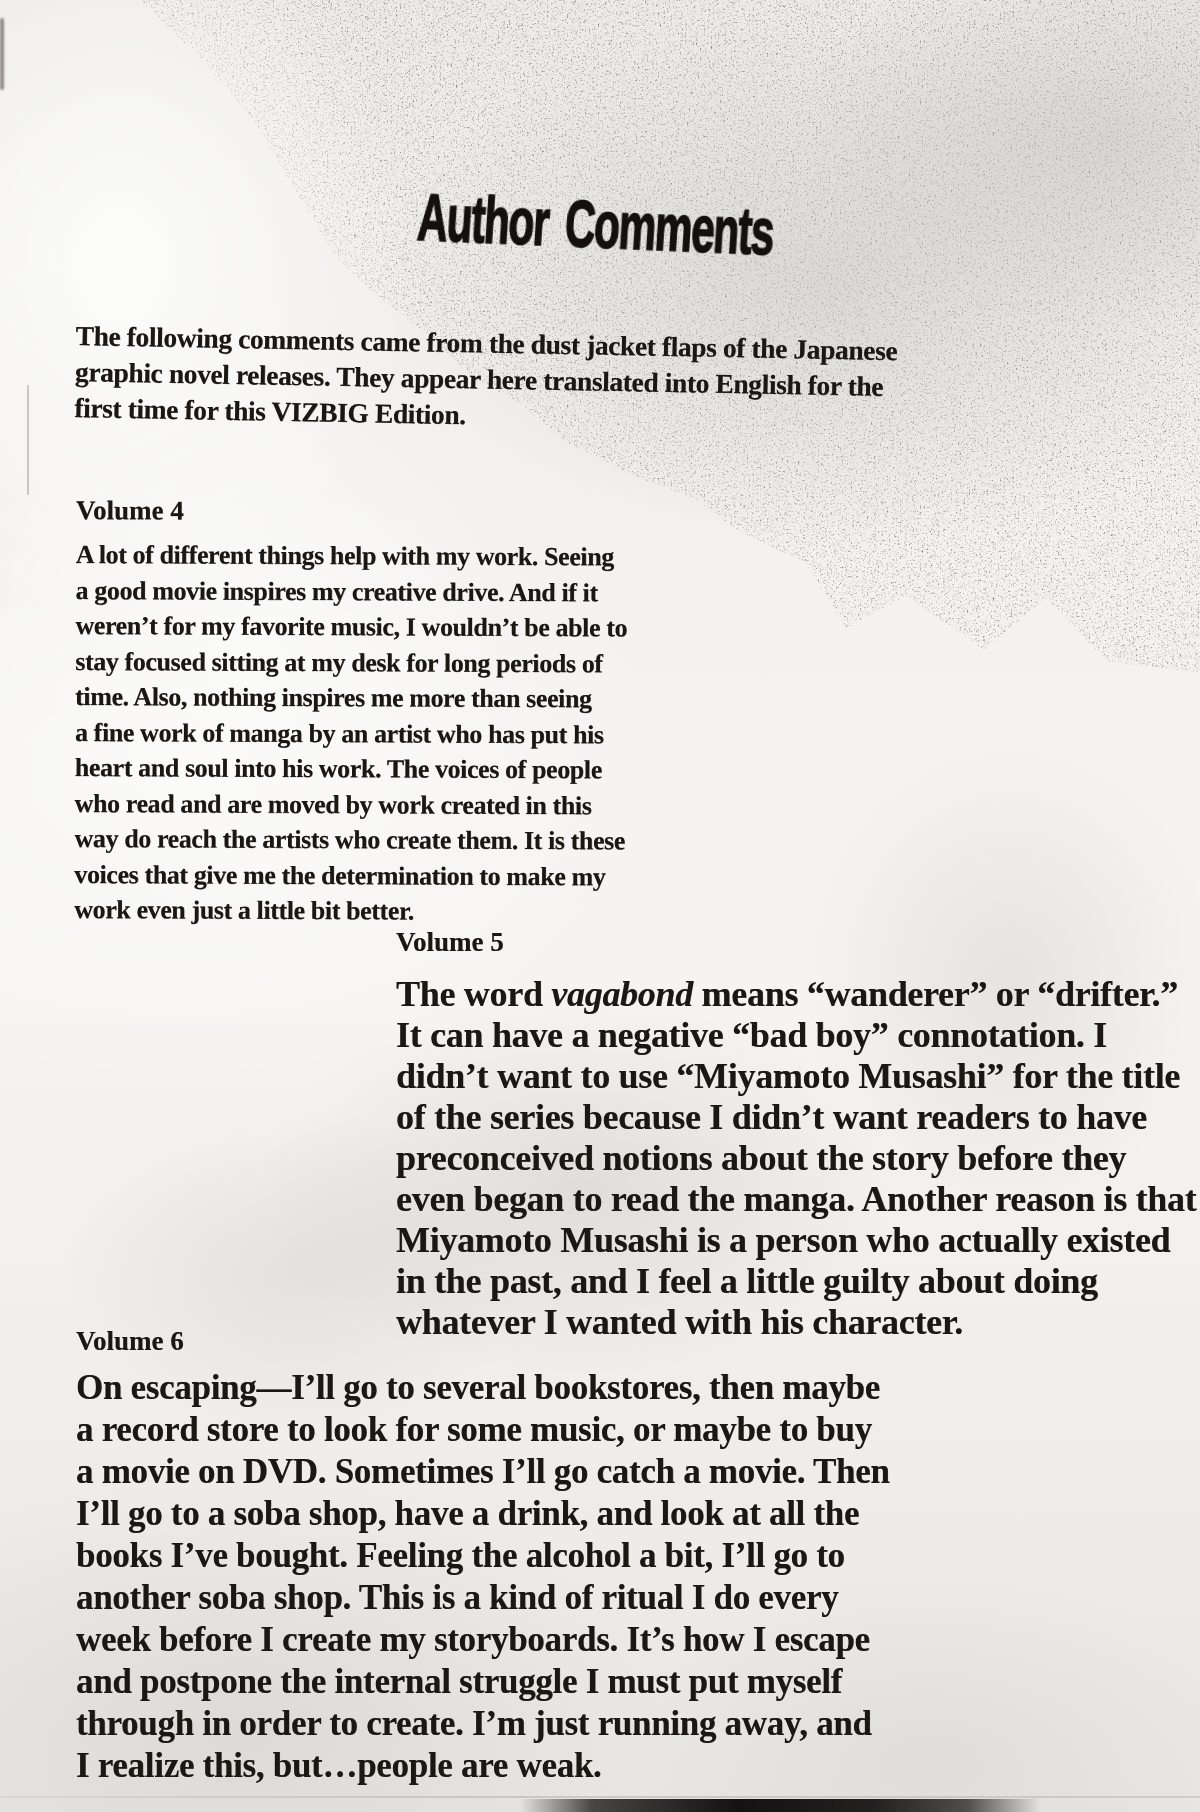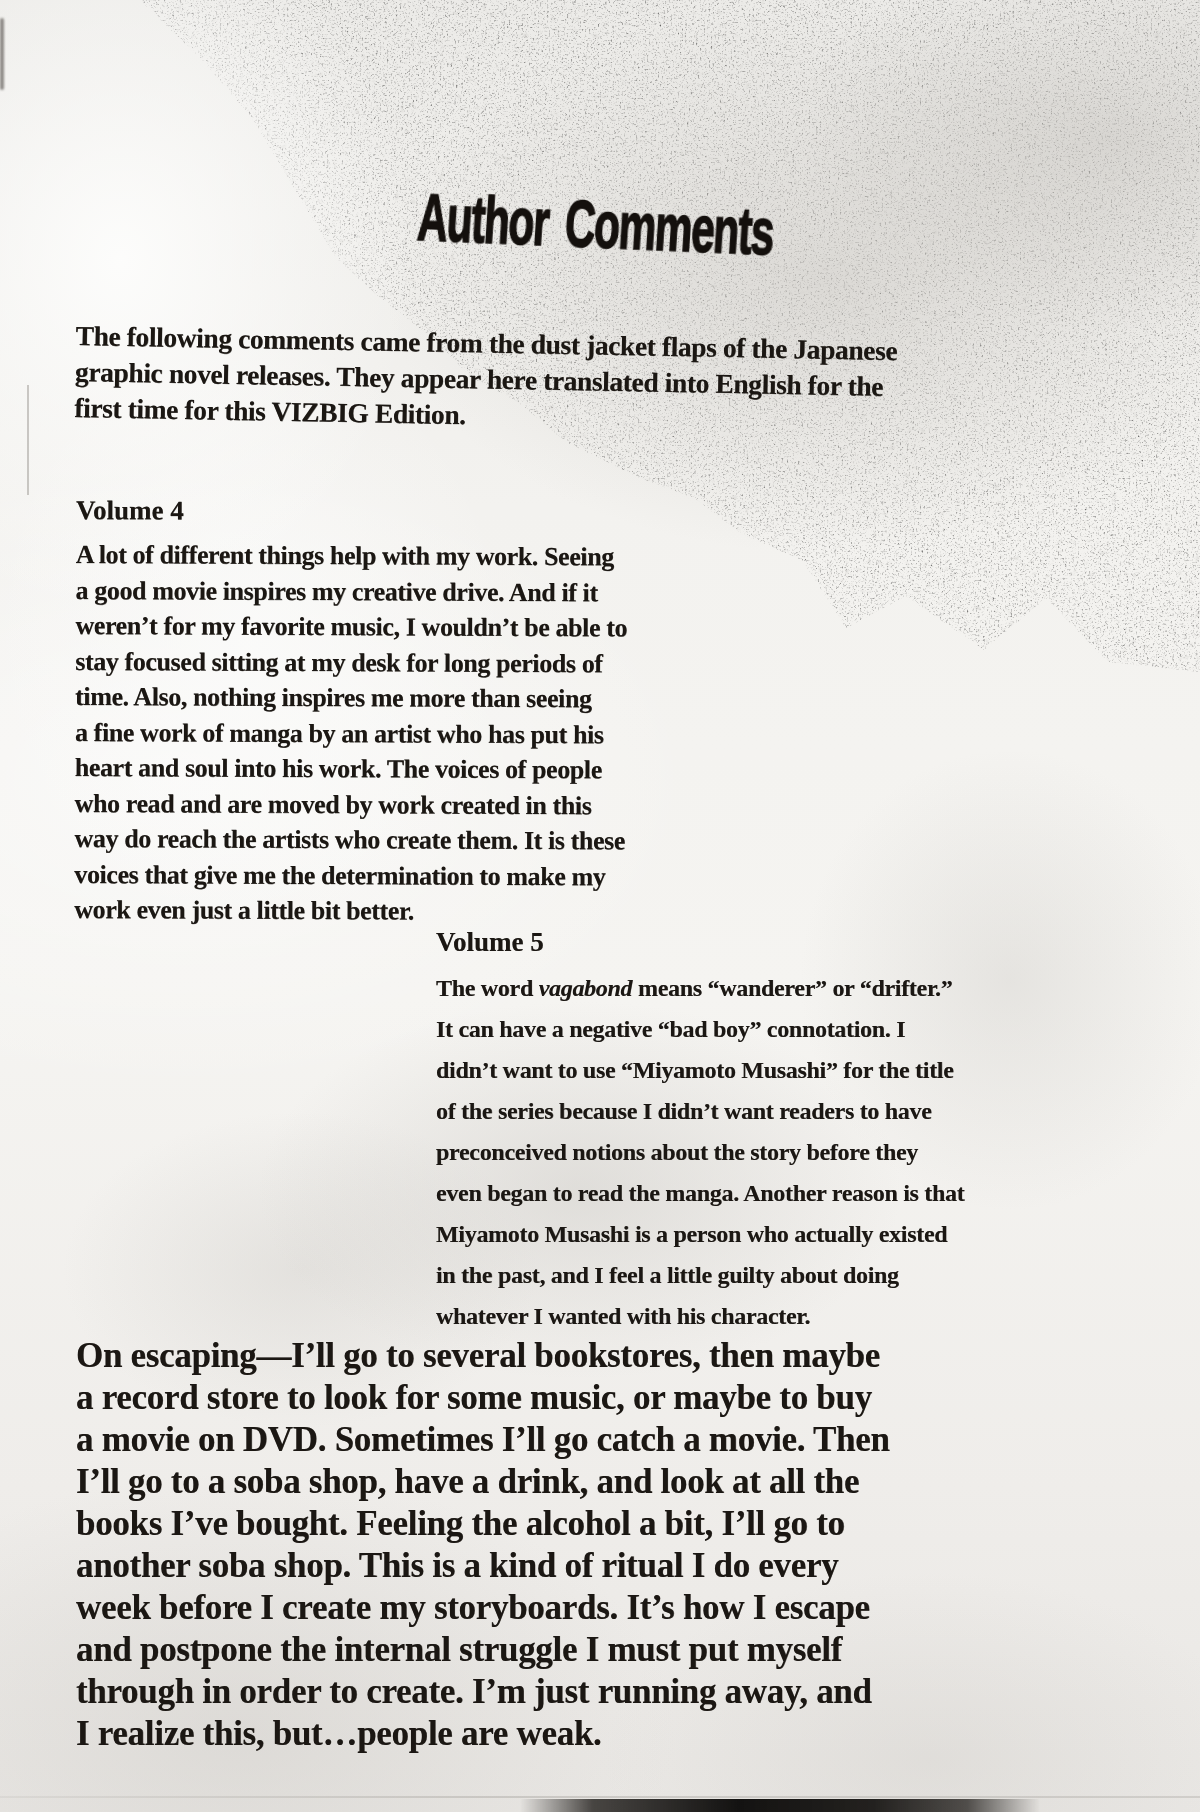--- a/index.html
+++ b/index.html
@@ -61,28 +61,28 @@
     margin:0;white-space:pre;font-weight:bold;
     text-shadow:.3px .3px 0 rgba(27,23,19,.55);
   }
   .intro{
     position:absolute;left:76px;top:318px;
     font-size:27.5px;line-height:36px;letter-spacing:-.4px;
     transform:rotate(1.05deg);transform-origin:left top;
   }
   .section{position:absolute;}
   .sec-4{left:76px;top:494px;transform:rotate(.25deg);transform-origin:left top;}
-  .sec-5{left:436px;top:926px;}
+  .sec-5{left:396px;top:926px;}
   .sec-6{left:76px;top:1325px;}
   .vol-heading{
     margin:0;font-size:27px;line-height:32px;font-weight:bold;
     white-space:pre;text-shadow:.3px .3px 0 rgba(27,23,19,.55);
   }
   .sec-4 .txt{font-size:26px;line-height:35.5px;letter-spacing:-.4px;margin-top:11px;}
-  .sec-5 .txt{font-size:24px;line-height:41px;letter-spacing:-.3px;margin-top:10px;}
+  .sec-5 .txt{font-size:36px;line-height:41px;letter-spacing:-.3px;margin-top:16px;}
   .sec-6 .txt{font-size:35px;line-height:42px;letter-spacing:-.3px;margin-top:10px;}
   .italic-word{font-style:italic;}
   .bottom-hairline{
     position:absolute;left:0;bottom:14px;width:100%;height:2px;
     background:linear-gradient(90deg, rgba(190,187,182,.25), rgba(180,177,172,.55) 40%, rgba(180,177,172,.45));
   }
   .bottom-bar{
     position:absolute;bottom:0;left:520px;width:520px;height:13px;
     border-radius:3px 3px 0 0;
     background:linear-gradient(90deg, rgba(18,15,12,0) 0%, rgba(18,15,12,.75) 14%, rgba(8,7,6,.95) 42%, rgba(14,12,10,.9) 68%, rgba(18,15,12,.7) 86%, rgba(18,15,12,0) 100%);
@@ -147,20 +147,21 @@
 didn’t want to use “Miyamoto Musashi” for the title
 of the series because I didn’t want readers to have
 preconceived notions about the story before they
 even began to read the manga. Another reason is that
 Miyamoto Musashi is a person who actually existed
 in the past, and I feel a little guilty about doing
 whatever I wanted with his character.</span></p>
   </section>
 
   <section class="section sec-6">
+    <h2 class="vol-heading">Volume 6</h2>
     <p class="txt">On escaping—I’ll go to several bookstores, then maybe
 a record store to look for some music, or maybe to buy
 a movie on DVD. Sometimes I’ll go catch a movie. Then
 I’ll go to a soba shop, have a drink, and look at all the
 books I’ve bought. Feeling the alcohol a bit, I’ll go to
 another soba shop. This is a kind of ritual I do every
 week before I create my storyboards. It’s how I escape
 and postpone the internal struggle I must put myself
 through in order to create. I’m just running away, and
 I realize this, but…people are weak.</p>

